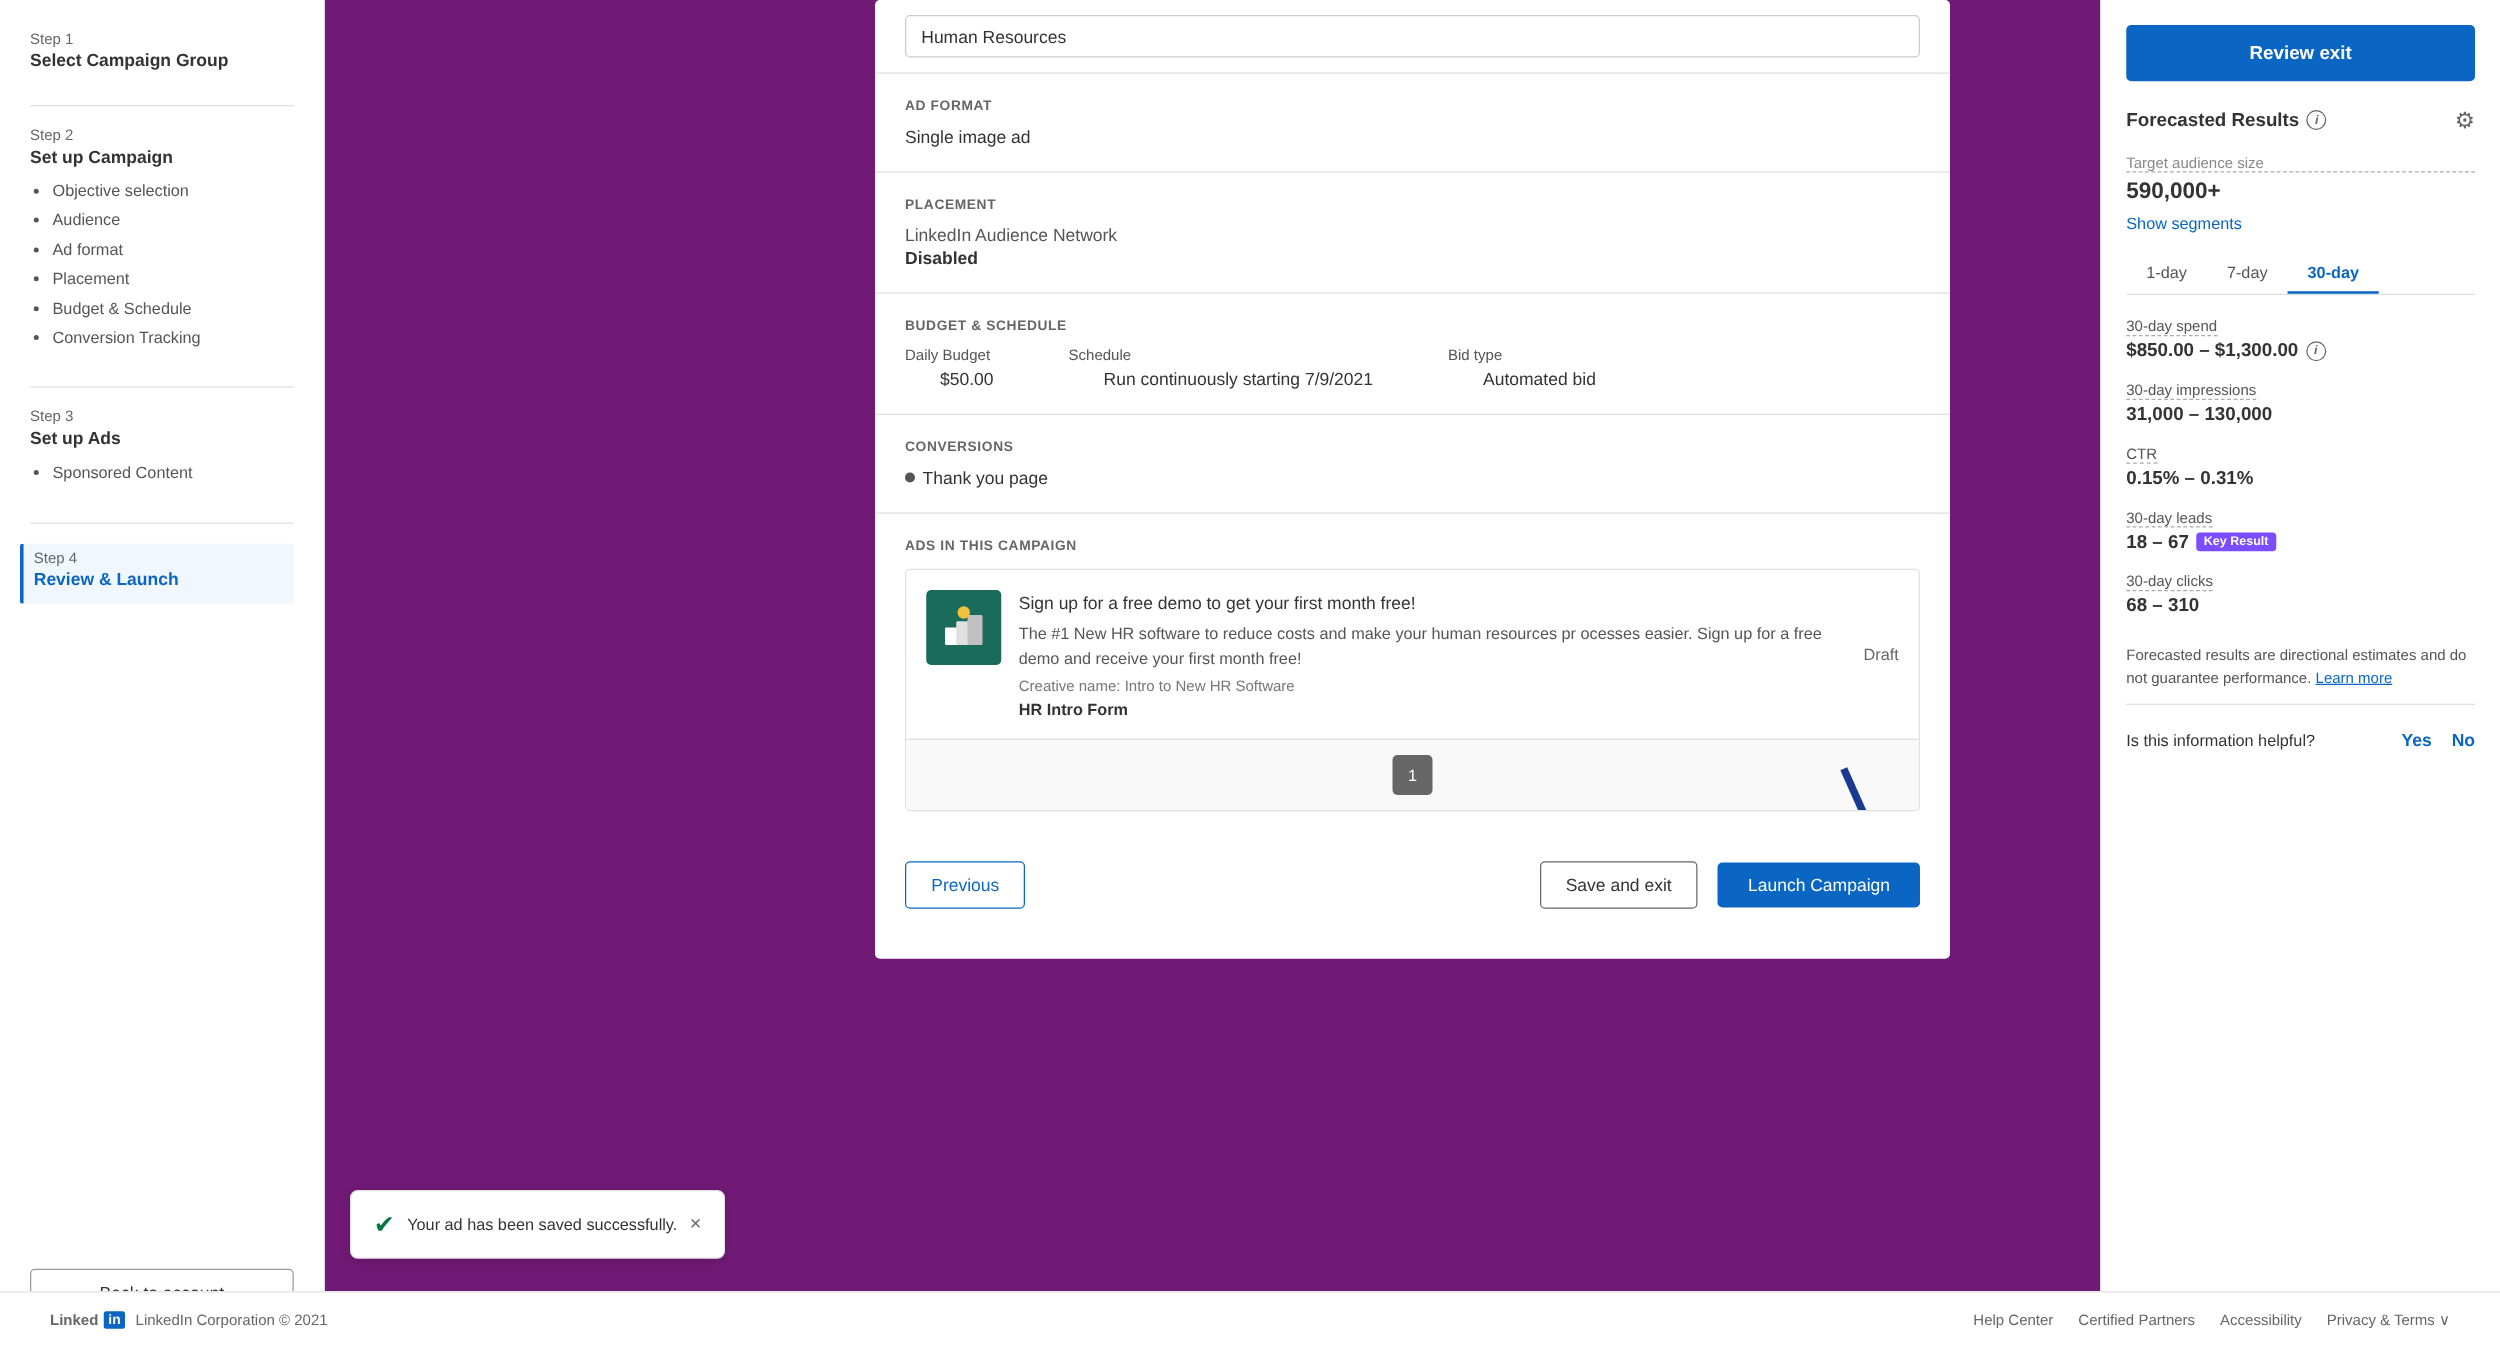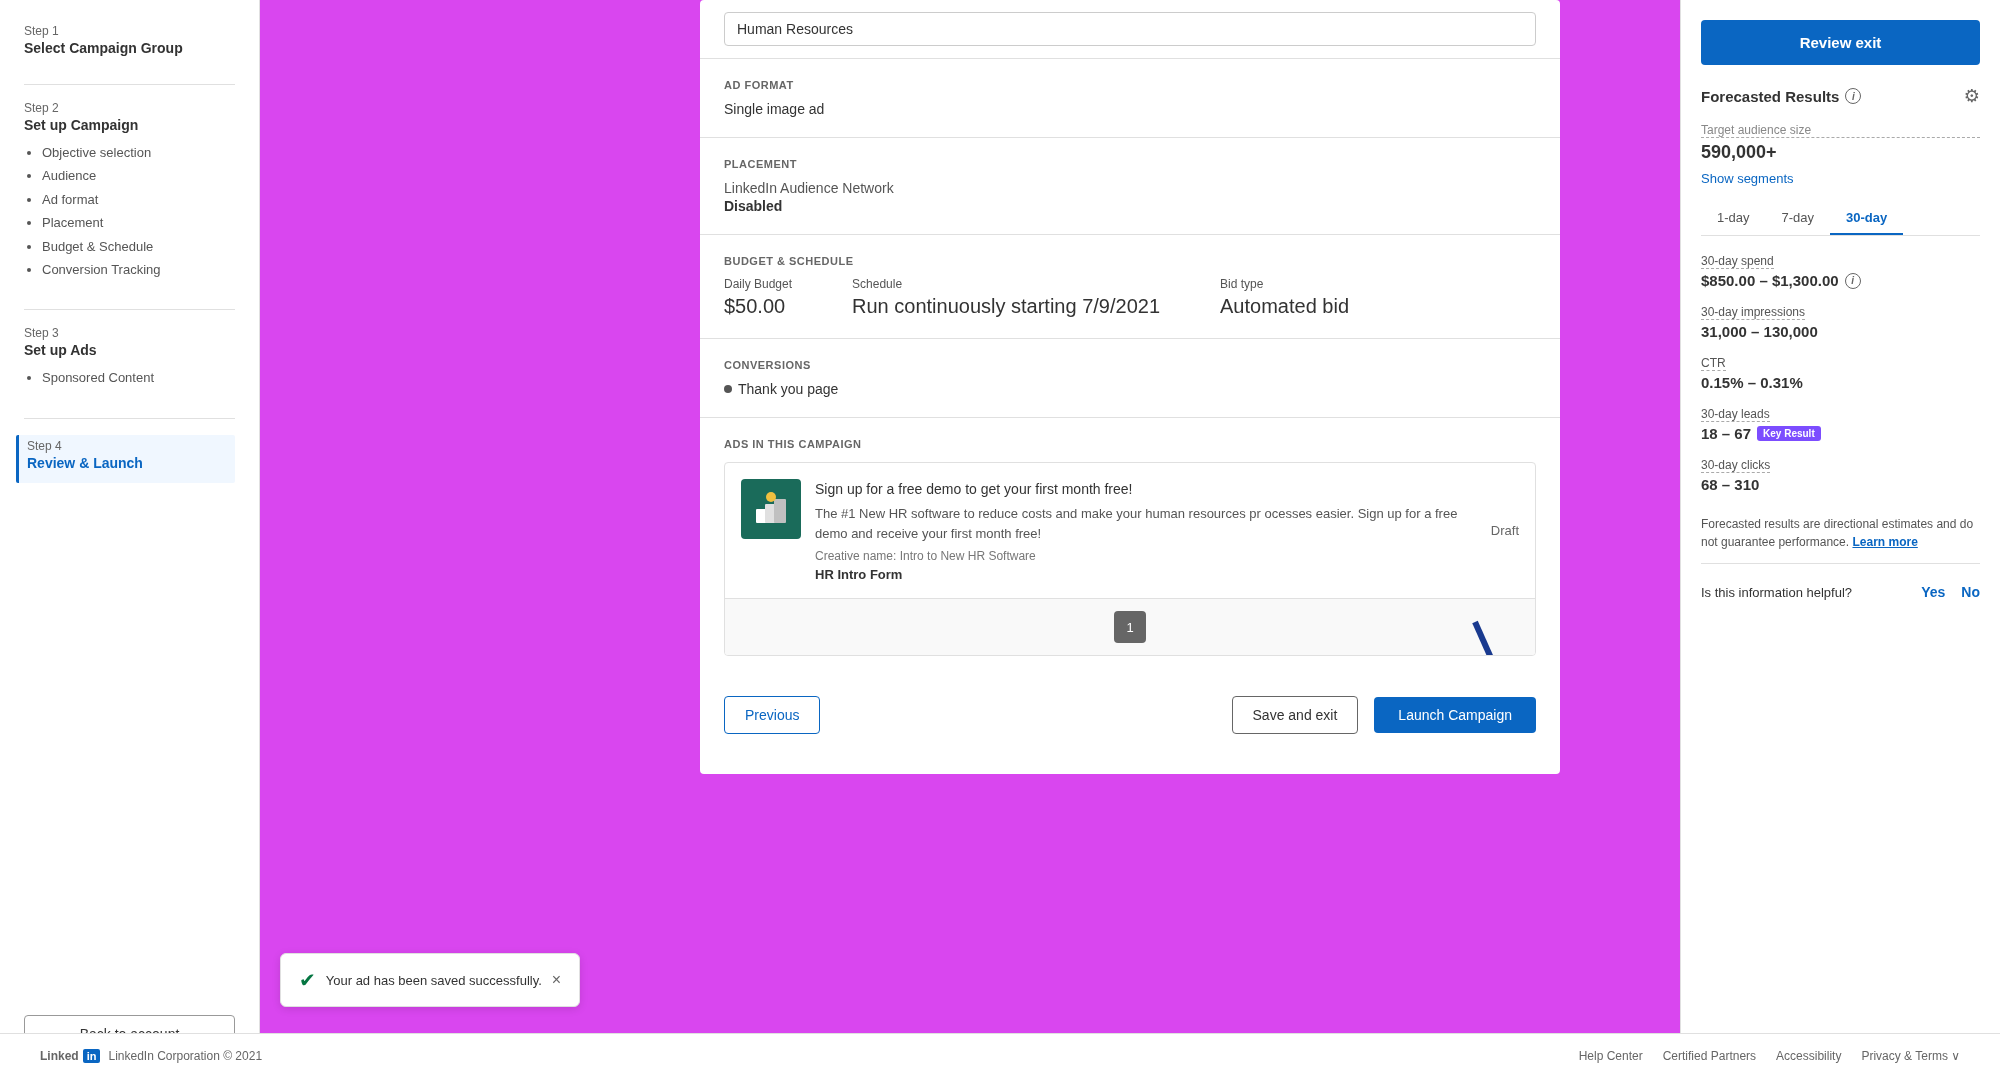--- a/index.html
+++ b/index.html
@@ -14,37 +14,37 @@
     .step-label { font-size: 12px; color: #666; margin-bottom: 2px; }
     .step-title { font-size: 14px; font-weight: 700; color: #333; margin-bottom: 8px; }
     .step-title.active { color: #0a66c2; }
     .step-items { list-style: disc; padding-left: 18px; }
     .step-items li { font-size: 13px; color: #555; line-height: 1.8; }
     .step-divider { border: none; border-top: 1px solid #e0e0e0; margin: 16px 0; }
     .step-section.active-step { border-left: 3px solid #0a66c2; padding-left: 8px; background: #f0f7ff; margin-left: -8px; padding-top: 4px; padding-bottom: 4px; border-radius: 2px; }
     .back-btn { margin: 16px 24px 0; border: 1px solid #999; background: #fff; color: #333; padding: 10px 16px; border-radius: 4px; cursor: pointer; font-size: 14px; font-weight: 500; }
 
     
-    .main-content { flex: 1; padding: 0 0 116px 0; overflow-y: auto; background: #d946ef; }
+    .main-content { flex: 1; padding: 0 0 116px 0; overflow-y: auto; background: #701a75; }
     .content-inner { max-width: 860px; margin: 0 auto; background: #fff; border-radius: 4px; margin-top: 0; }
 
     
     .section-block { padding: 20px 24px; border-bottom: 1px solid #e0e0e0; }
     .section-block:last-of-type { border-bottom: none; }
     .section-label { font-size: 11px; font-weight: 700; color: #666; letter-spacing: 0.5px; text-transform: uppercase; margin-bottom: 10px; }
     .section-value { font-size: 14px; color: #333; }
 
     .placement-row { display: flex; flex-direction: column; gap: 2px; }
     .placement-network { font-size: 14px; color: #555; }
     .placement-status { font-weight: 700; font-size: 14px; }
 
     .budget-row { display: flex; gap: 60px; }
     .budget-item { display: flex; flex-direction: column; gap: 4px; }
     .budget-item-label { font-size: 12px; color: #555; }
-    .budget-item-value { font-size: 20px; color: #333; font-weight: 500; }
+    .budget-item-value { font-size: 14px; color: #333; font-weight: 500; margin-left: 28px; }
 
     .conversion-dot { display: inline-block; width: 8px; height: 8px; background: #555; border-radius: 50%; margin-right: 6px; }
 
     
     .ads-section { padding: 20px 24px; }
     .ad-card { border: 1px solid #e0e0e0; border-radius: 4px; overflow: hidden; margin-top: 12px; }
     .ad-content { display: flex; align-items: flex-start; padding: 16px; gap: 14px; }
     .ad-thumbnail { width: 60px; height: 60px; background: #1a6b5a; border-radius: 4px; flex-shrink: 0; display: flex; align-items: center; justify-content: center; overflow: hidden; }
     .ad-thumbnail svg { width: 40px; height: 40px; }
     .ad-text { flex: 1; }
@@ -282,21 +282,21 @@
       </div>
     </div>
 
     <div class="metric-row">
       <div class="metric-label">30-day clicks</div>
       <div class="metric-value">68 – 310</div>
     </div>
 
     <div class="disclaimer">
       <span>Forecasted results are directional estimates and do not guarantee performance.</span>
-      <a href="#" style="color:#0a66c2;font-weight:bold;">Learn more</a>
+      <a href="#" style="color:#0a66c2;">Learn more</a>
     </div>
 
     <div class="helpful-row">
       <span class="helpful-label">Is this information helpful?</span>
       <div class="helpful-btns">
         <button class="helpful-btn">Yes</button>
         <button class="helpful-btn">No</button>
       </div>
     </div>
   </div>

